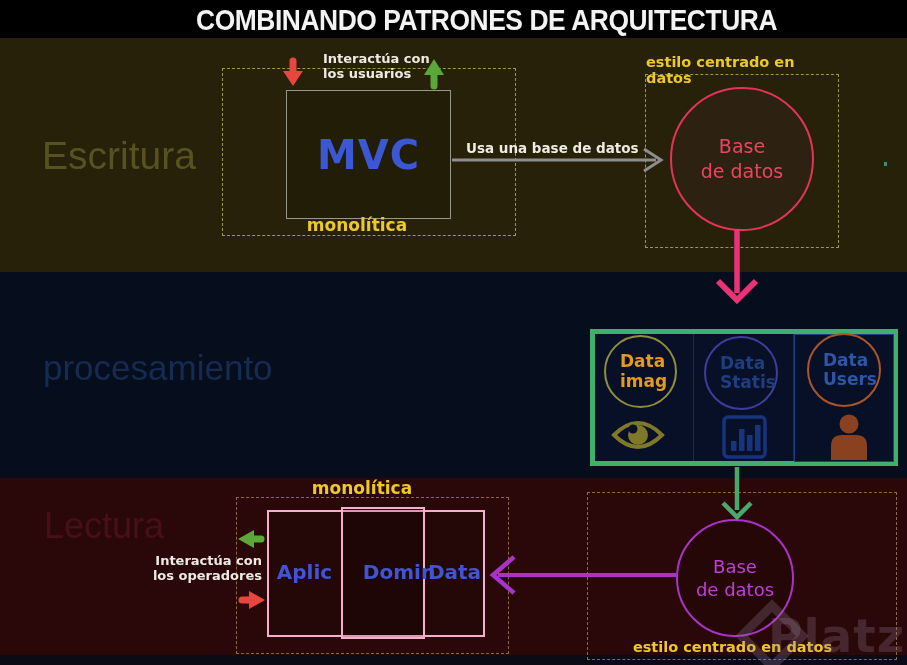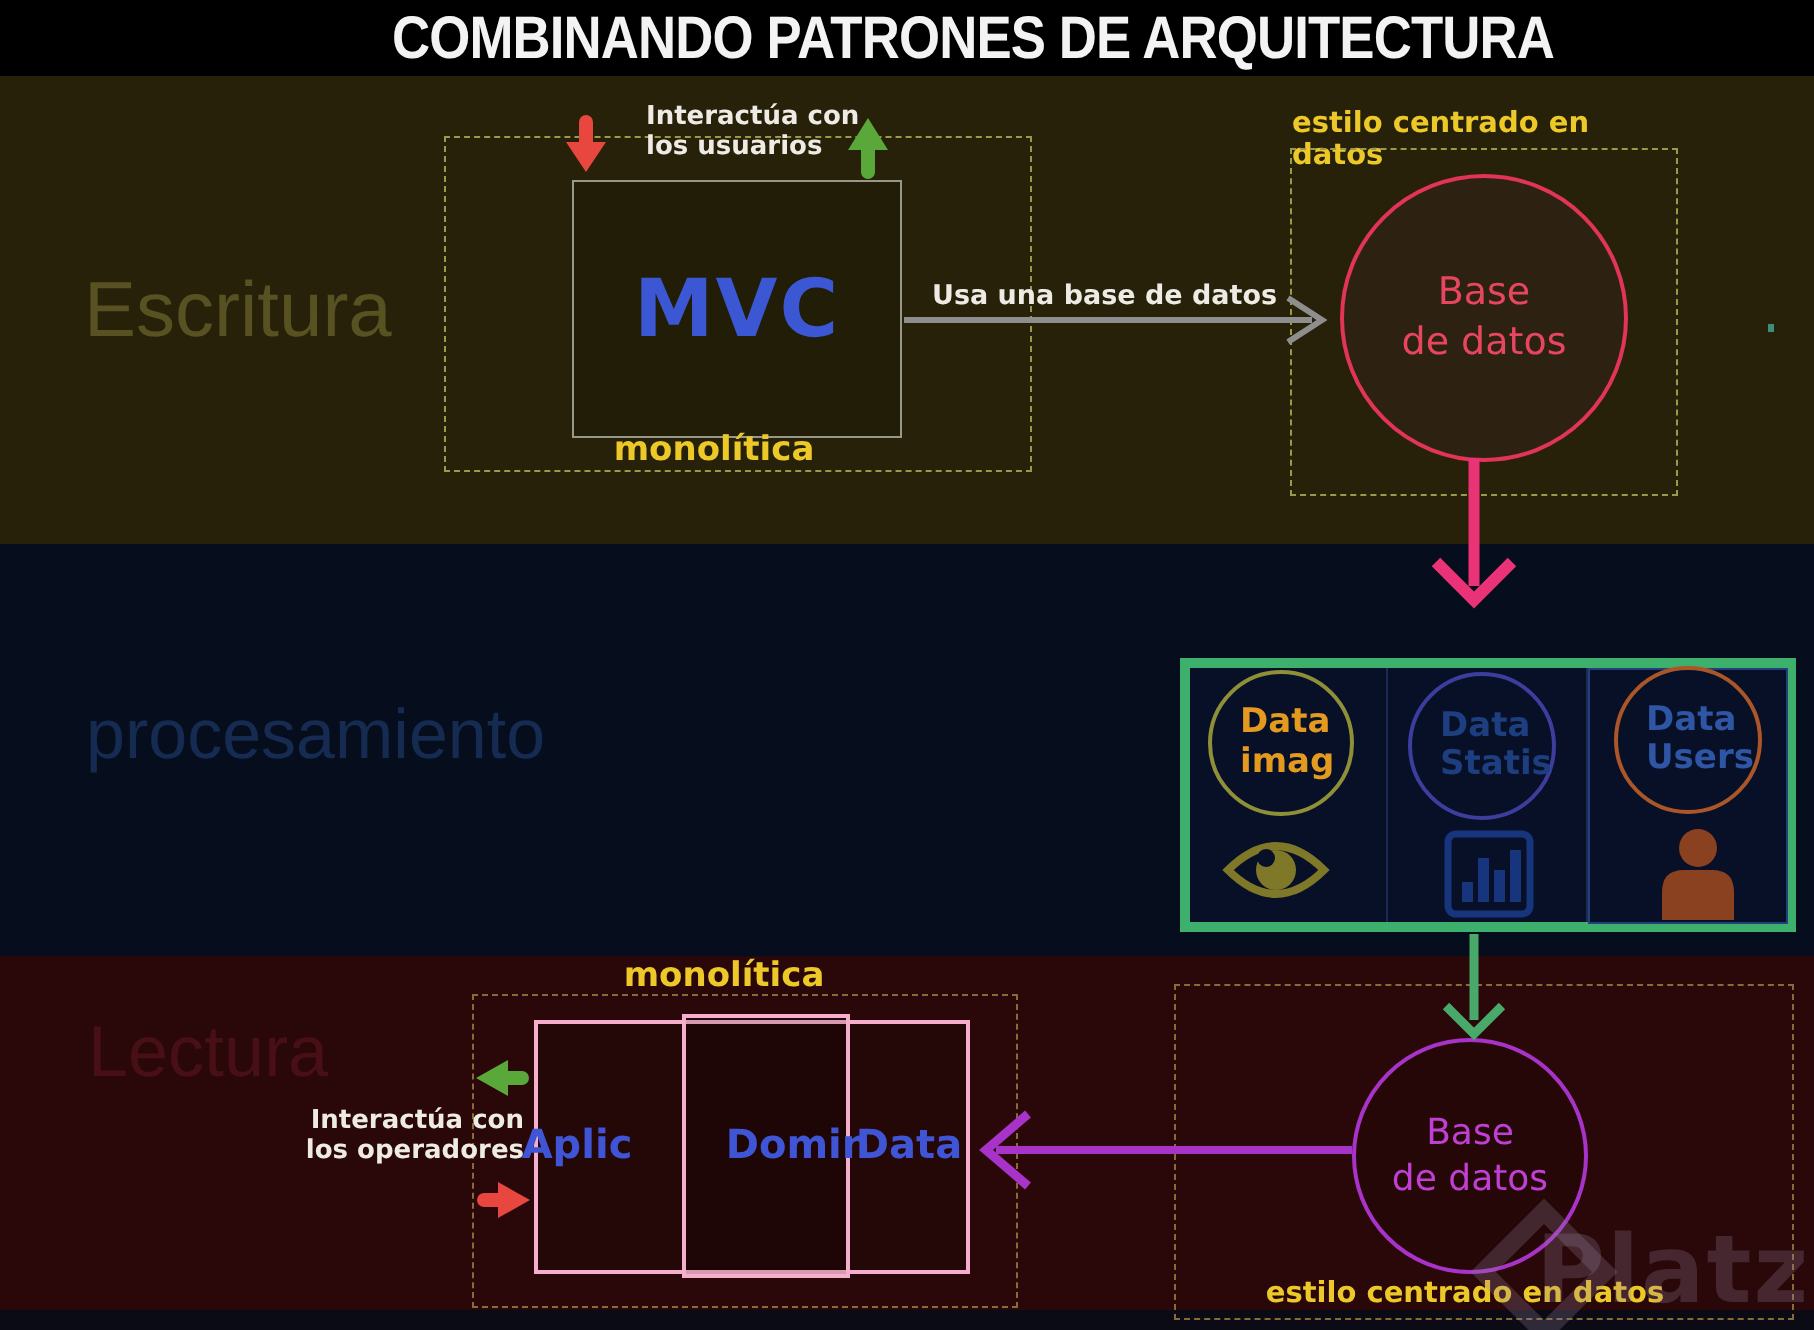--- a/index.html
+++ b/index.html
@@ -69,21 +69,21 @@
   #node3{left:807px;top:333px;width:74px;height:74px;border:2px solid #aa5628;}
   .node-lbl{font-size:17px;font-weight:bold;line-height:1.12;padding-left:14px;}
   #node1 .node-lbl{color:#e39a1e;}
   #node2 .node-lbl{color:#1d3f80;}
   #node3 .node-lbl{color:#2f55a5;}
   
   .pink-box{border:2px solid #f5aecb;box-sizing:border-box;background:rgba(0,0,0,.12);}
   #col-outer{left:267px;top:510px;width:218px;height:127px;}
   #col-domin-frame{left:341px;top:507px;width:84px;height:132px;}
   .col-lbl{position:absolute;top:560px;font-size:20px;font-weight:bold;color:#4055d5;text-align:center;}
-  #col-lbl-0{left:251px;width:75px;}
+  #col-lbl-0{left:267px;width:75px;}
   #col-lbl-1{left:358px;width:82px;}
   #col-lbl-2{left:424px;width:61px;}
   
   #wm-logo{
     left:746px;top:610px;width:34px;height:34px;
     border:9px solid rgba(150,132,160,.26);transform:rotate(45deg);
   }
   #wm-text{left:768px;top:608px;font-size:47px;font-weight:600;color:rgba(150,132,160,.26);letter-spacing:1px;}
   
   #teal-dot{left:884px;top:162px;width:3px;height:4px;background:#3c8f7c;}

